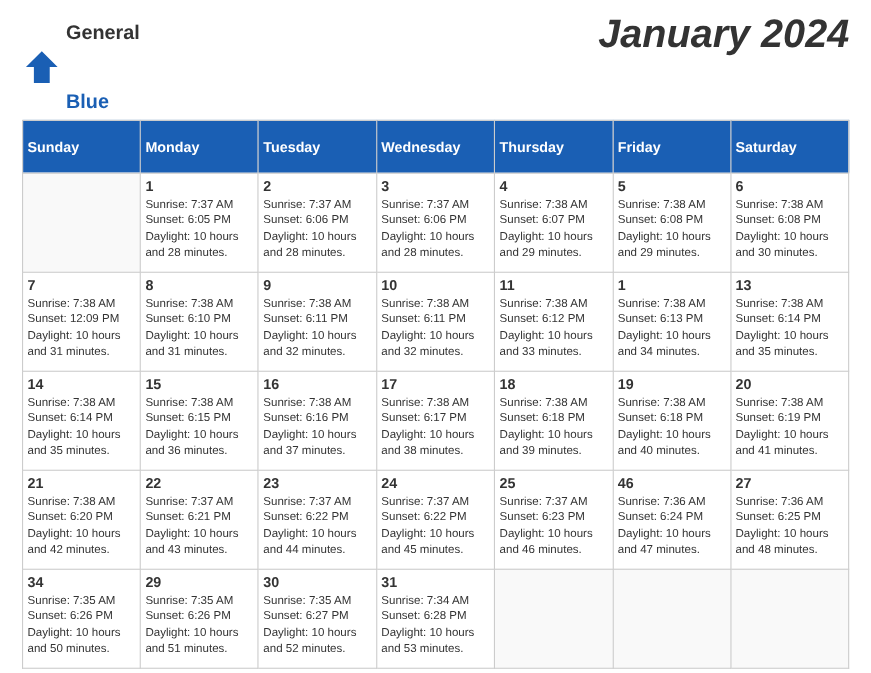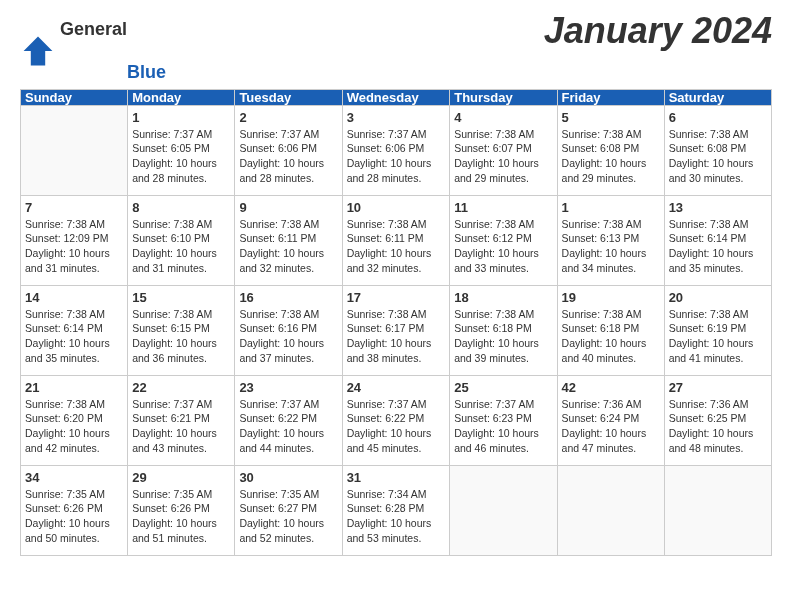--- a/index.html
+++ b/index.html
@@ -17,21 +17,21 @@
       margin-bottom: 6px;
     }
     .logo {
       display: flex;
       align-items: center;
       gap: 4px;
       margin-top: 10px;
     }
     .logo-text {
       display: flex;
-      flex-direction: row;
+      flex-direction: column;
       line-height: 1.1;
     }
     .logo-icon {
       width: 36px;
       height: 36px;
     }
     .title-block {
       text-align: right;
       font-style: italic;
     }
@@ -46,21 +46,21 @@
       margin-top: 2px;
     }
     table {
       width: 100%;
       border-collapse: collapse;
       font-size: 11px;
     }
     thead tr th {
       background-color: #1a5fb4;
       color: #fff;
-      padding: 0 4px;
+      padding: 16px 4px;
       text-align: left;
       font-size: 13px;
       font-weight: bold;
       border: 1px solid #ccc;
     }
     tbody tr td {
       border: 1px solid #ccc;
       vertical-align: top;
       padding: 4px 4px;
       width: 108px;
@@ -265,21 +265,21 @@
 Sunset: 6:22 PM
 Daylight: 10 hours and 45 minutes.</div>
         </td>
         <td>
           <div class="day-number">25</div>
           <div class="day-info">Sunrise: 7:37 AM
 Sunset: 6:23 PM
 Daylight: 10 hours and 46 minutes.</div>
         </td>
         <td>
-          <div class="day-number">42</div>
+          <div class="day-number">46</div>
           <div class="day-info">Sunrise: 7:36 AM
 Sunset: 6:24 PM
 Daylight: 10 hours and 47 minutes.</div>
         </td>
         <td>
           <div class="day-number">27</div>
           <div class="day-info">Sunrise: 7:36 AM
 Sunset: 6:25 PM
 Daylight: 10 hours and 48 minutes.</div>
         </td>

